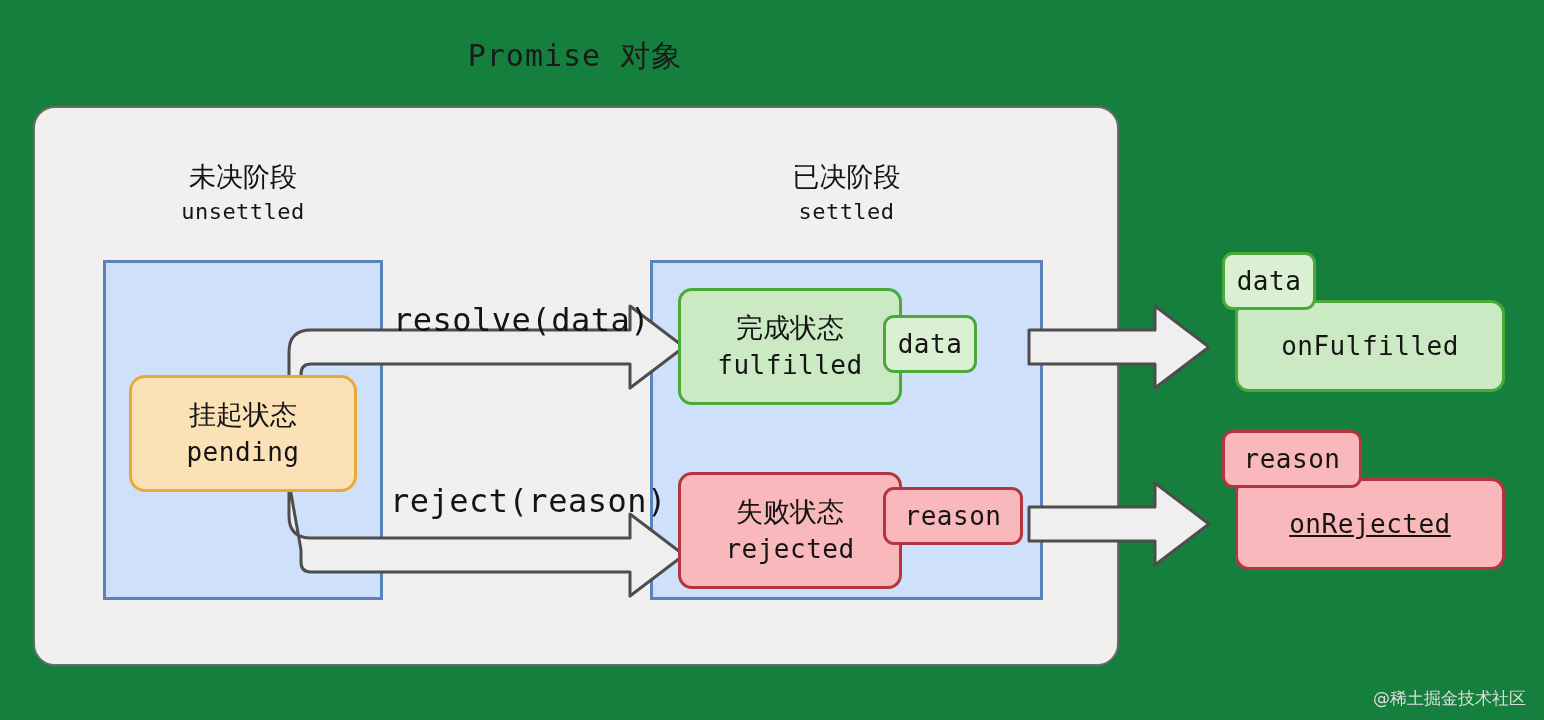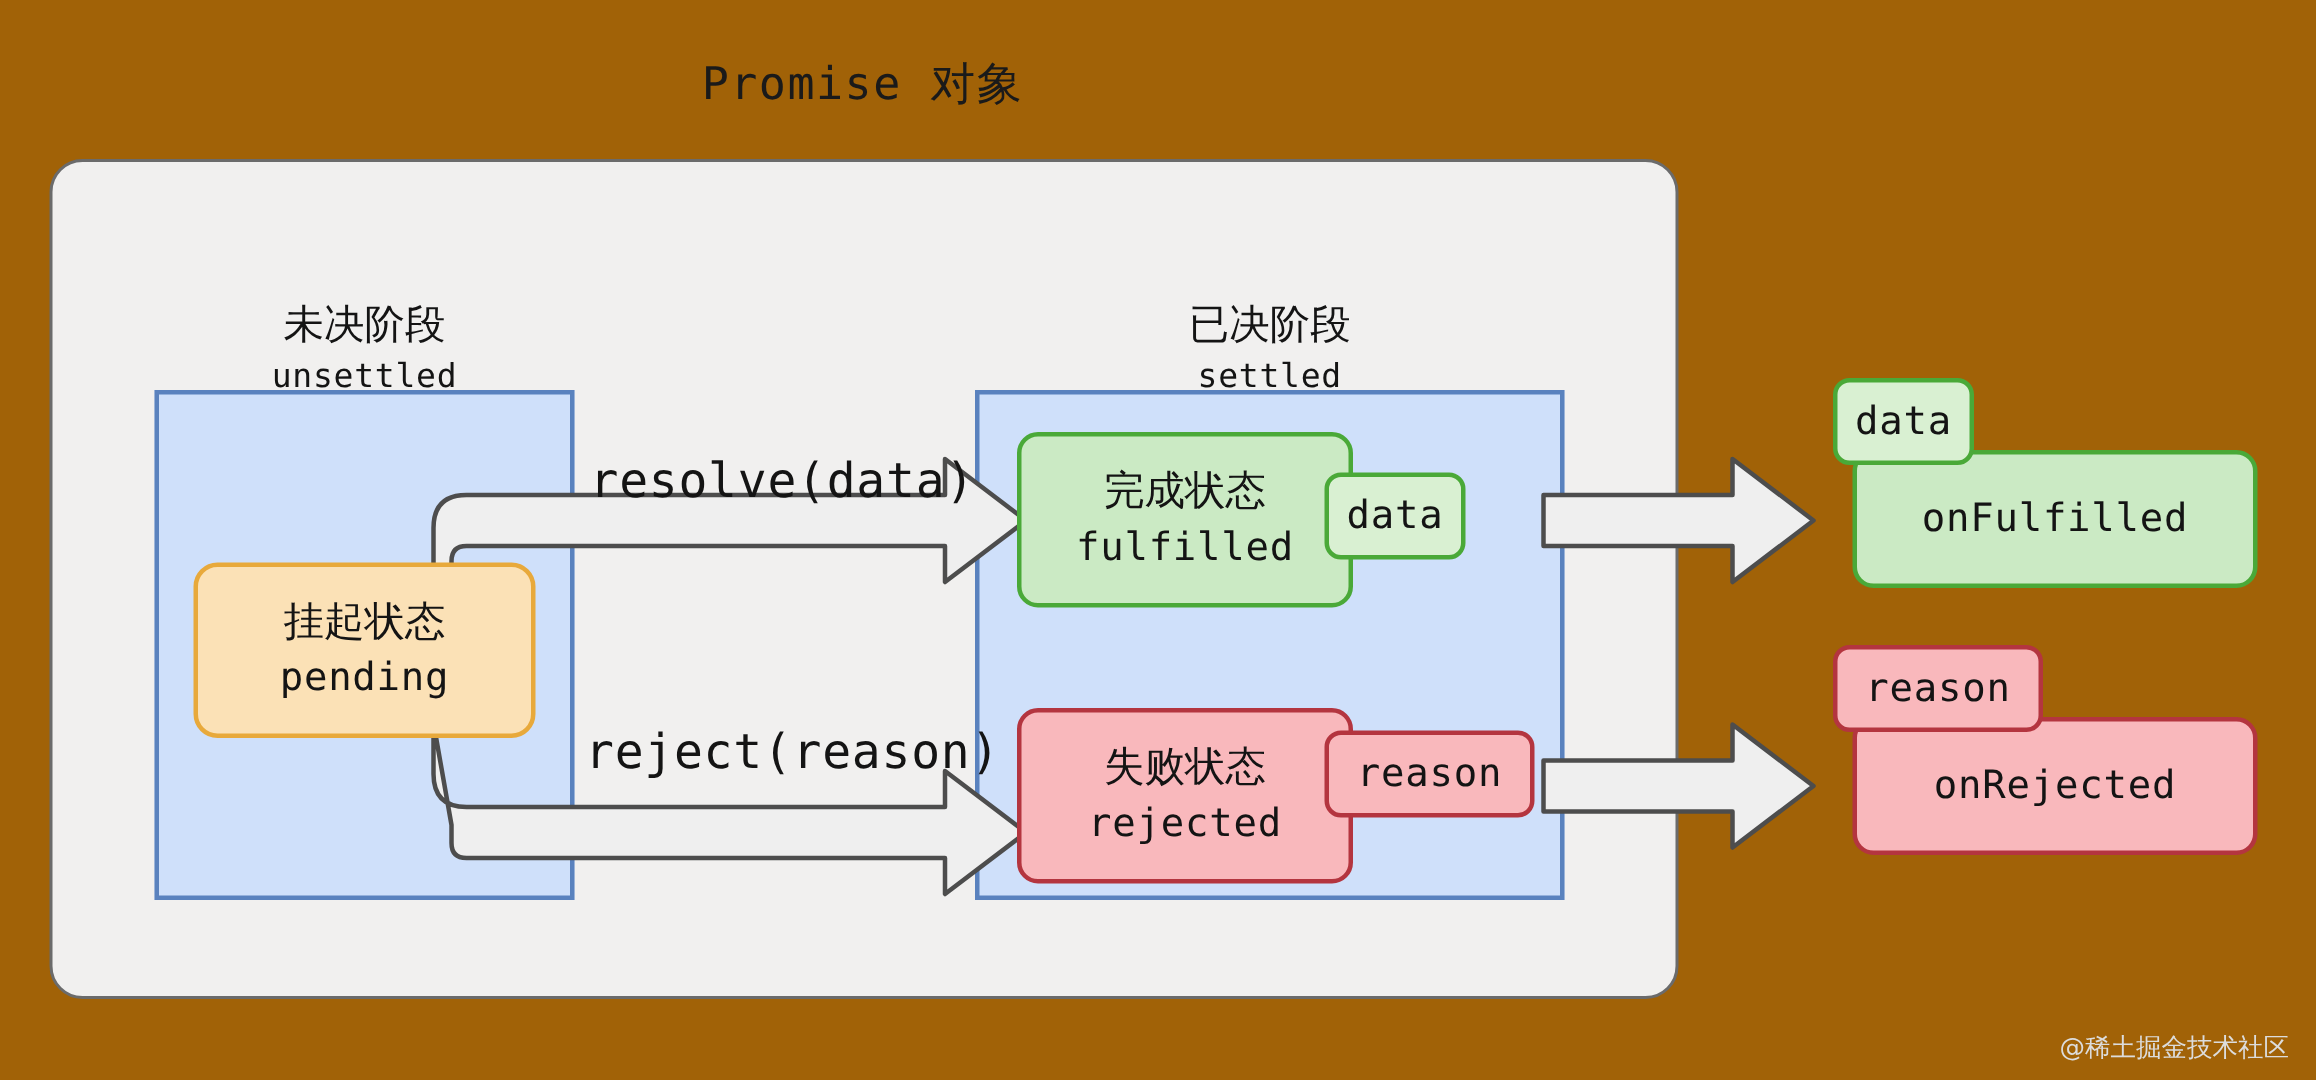--- a/index.html
+++ b/index.html
@@ -7,21 +7,21 @@
     padding: 0;
     background: #ffffff;
   }
   body {
     font-family: "DejaVu Sans Mono", "Liberation Mono", monospace;
   }
   #canvas {
     position: relative;
     width: 1544px;
     height: 720px;
-    background: #a16207;
+    background: #15803d;
     overflow: hidden;
   }
 
   
   .title {
     position: absolute;
     left: 0;
     top: 36px;
     width: 1150px;
     text-align: center;
@@ -43,21 +43,20 @@
     border-radius: 22px;
     box-sizing: border-box;
   }
 
   
   .phase-heading {
     position: absolute;
     text-align: center;
     white-space: nowrap;
     color: #141414;
-    margin-top: 40px;
   }
   .phase-heading .cn {
     font-family: "DejaVu Sans", "Liberation Sans", sans-serif;
     font-size: 27px;
     line-height: 34px;
     display: block;
   }
   .phase-heading .en {
     font-size: 22px;
     line-height: 36px;
@@ -160,20 +159,21 @@
   }
   #handler-fulfilled {
     left: 1235px; top: 300px; width: 270px; height: 92px;
     background: #cbeac4;
     border: 3px solid #4aa938;
   }
   #handler-rejected {
     left: 1235px; top: 478px; width: 270px; height: 92px;
     background: #f9b8bc;
     border: 3px solid #b4353f;
+    text-decoration: underline;
   }
   #badge-data-handler {
     left: 1222px; top: 252px; width: 94px; height: 58px;
     background: #d9f0d2;
     border: 3px solid #4aa938;
     z-index: 8;
   }
   #badge-reason-handler {
     left: 1222px; top: 430px; width: 140px; height: 58px;
     background: #f9b8bc;

